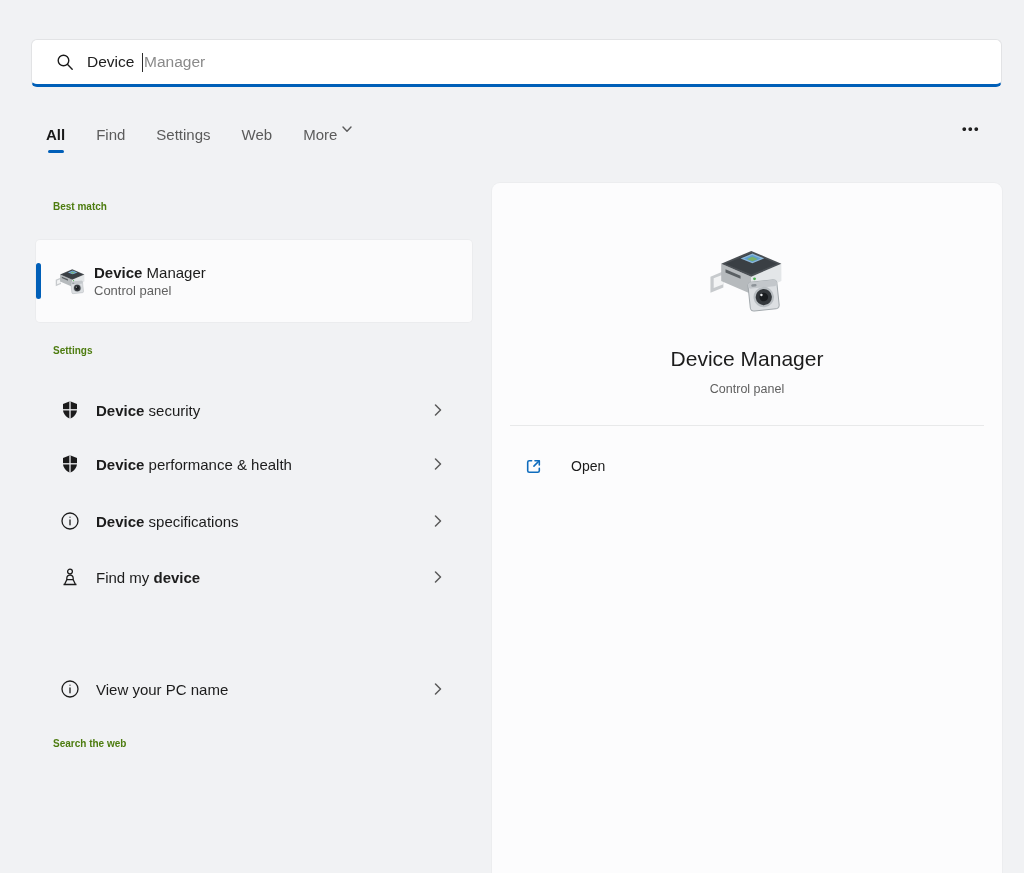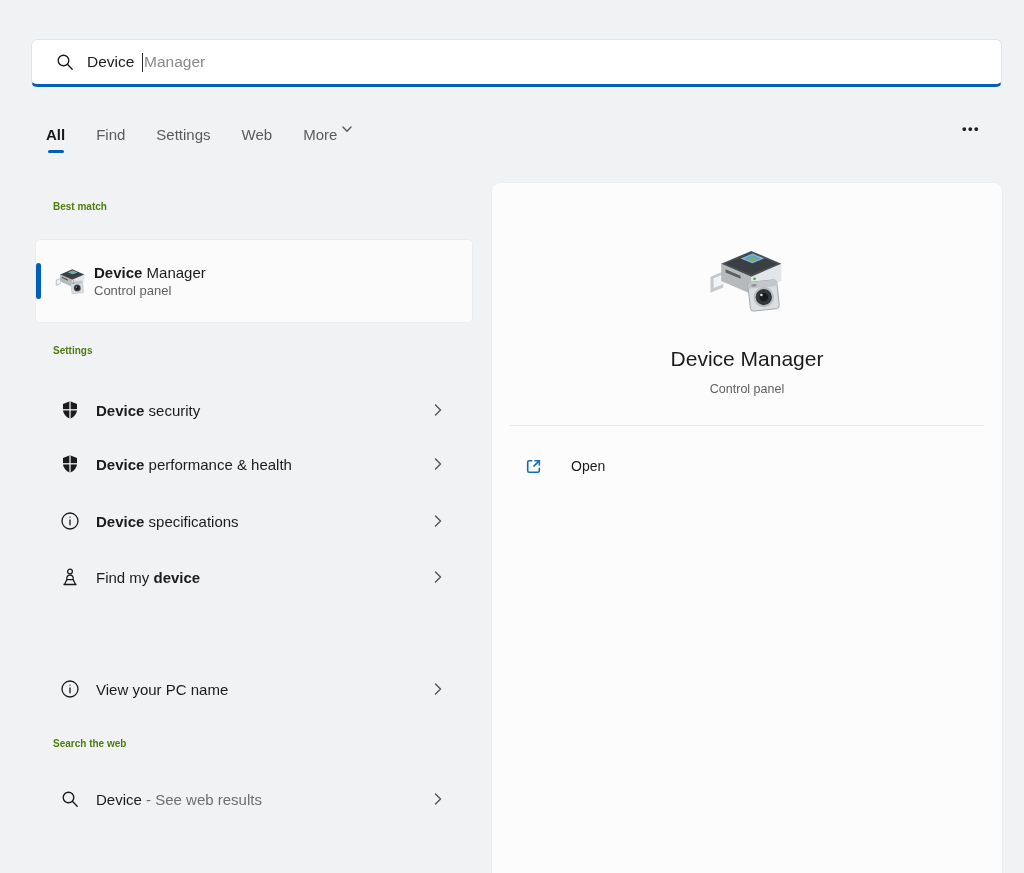--- a/index.html
+++ b/index.html
@@ -269,33 +269,20 @@
     <span class="lbl"><span>View your PC name</span><b></b><span></span></span>
     <span class="chev">
         <svg width="8" height="12" viewBox="0 0 8 12">
           <use href="#chev-right"></use>
         </svg>
       </span>
   </div>
 
   <div class="heading h-web">Search the web</div>
 
-  <div class="row rweb">
-    <span class="ric">
-        <svg width="18" height="18" viewBox="0 0 18 18">
-          <use href="#mag-glyph"></use>
-        </svg>
-      </span>
-    <span class="lbl"><span>Device</span><span class="dim"> - See web results</span></span>
-    <span class="chev">
-        <svg width="8" height="12" viewBox="0 0 8 12">
-          <use href="#chev-right"></use>
-        </svg>
-      </span>
-  </div>
 
   <div class="preview">
     <svg class="pv-icon" width="86" height="82" viewBox="0 0 80 76">
         <use href="#dm-icon"></use>
       </svg>
     <div class="pv-title">Device Manager</div>
     <div class="pv-sub">Control panel</div>
     <div class="pv-divider"></div>
     <div class="open-row">
       <svg width="19" height="19" viewBox="0 0 18 18">

